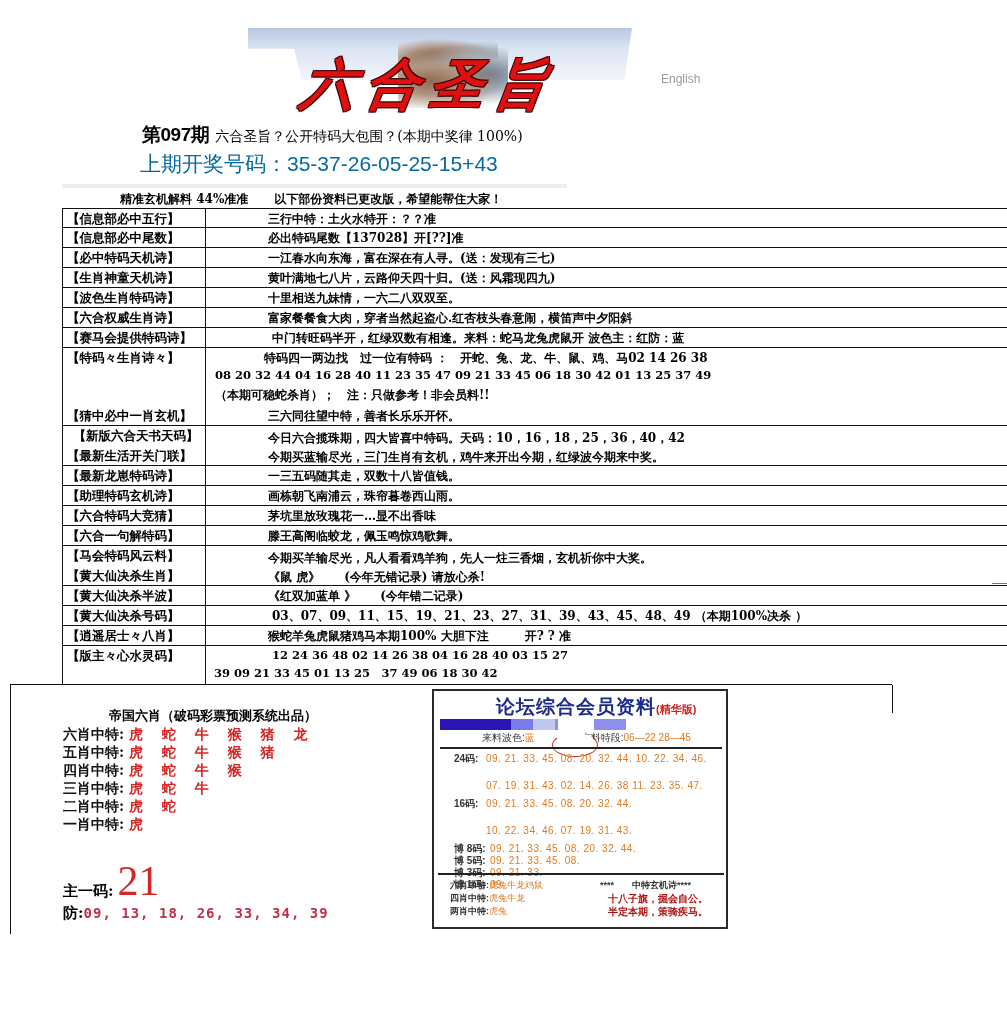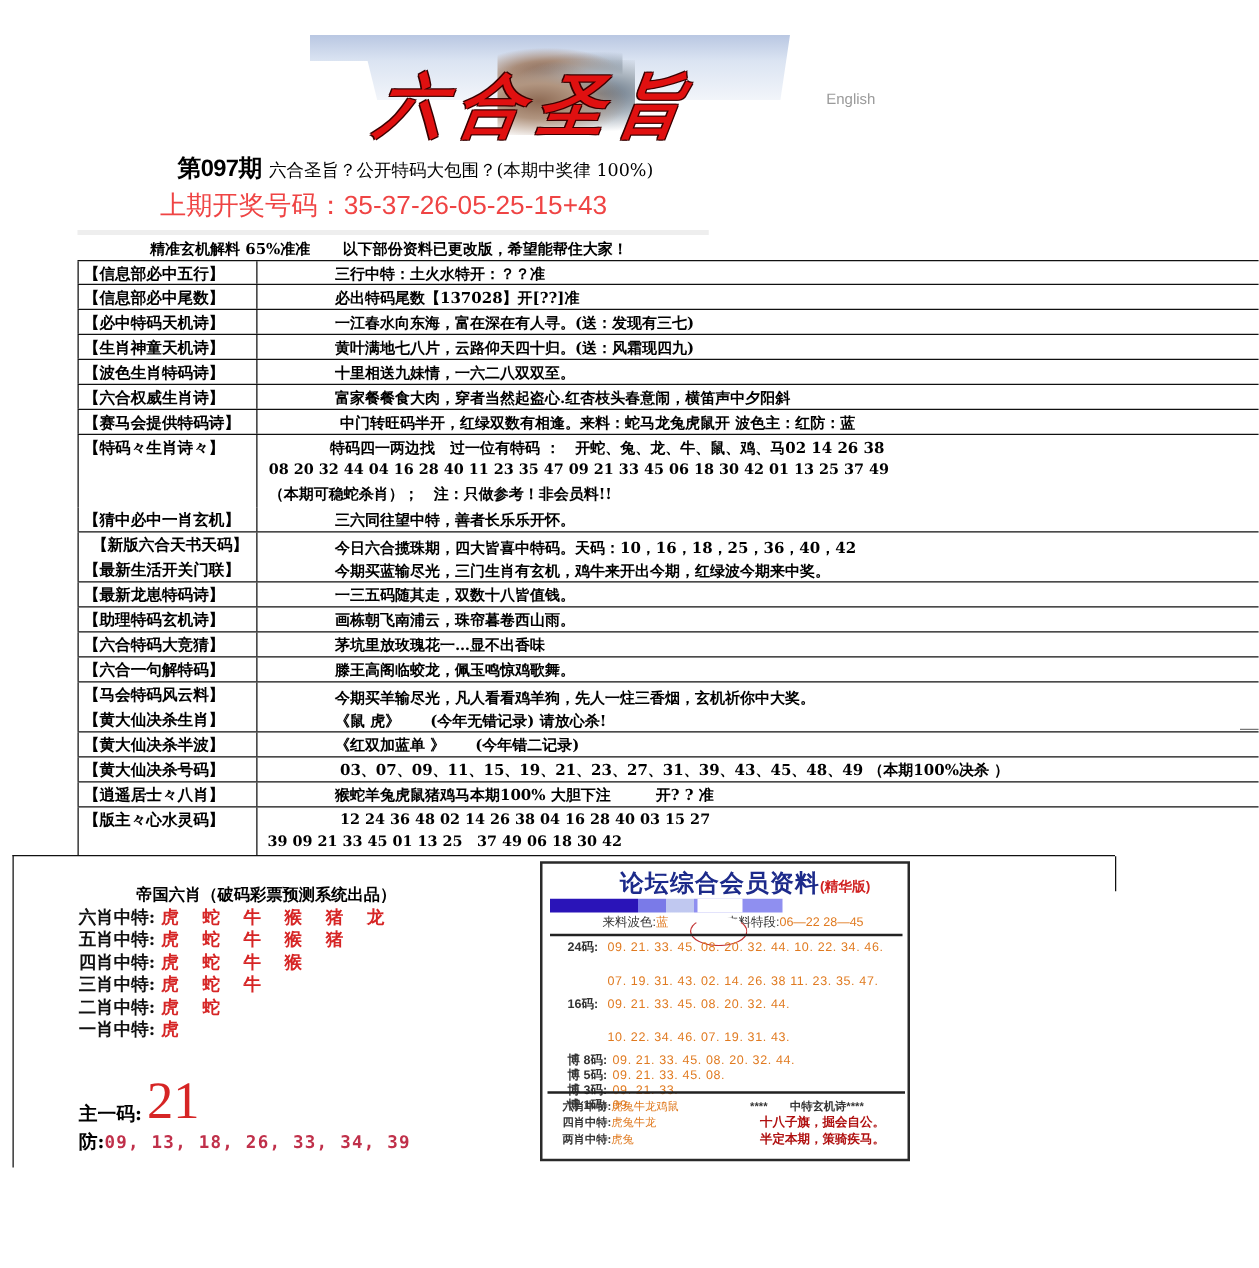--- a/index.html
+++ b/index.html
@@ -33,22 +33,22 @@
   .english-link {
     position: absolute; left: 661px; top: 72px; font-family: "Liberation Sans", sans-serif;
     font-size: 12px; color: #9a9a9a;
   }
 
   
   .issue-line { position: absolute; left: 142px; top: 122px; white-space: nowrap; }
   .issue-no { font-family: "Liberation Sans", sans-serif; font-weight: bold; font-size: 19px; letter-spacing: -0.5px; }
   .issue-title { font-family: "DejaVu Serif", serif; font-size: 14px; margin-left: 6px; }
   .prev-line {
-    position: absolute; left: 128px; top: 150px; white-space: nowrap;
-    font-family: "Liberation Sans", sans-serif; font-size: 21px; color: #ef4444; font-weight: 500;
+    position: absolute; left: 140px; top: 150px; white-space: nowrap;
+    font-family: "Liberation Sans", sans-serif; font-size: 21px; color: #0369a1; font-weight: 500;
   }
 
   .subtle-bar { position: absolute; left: 62px; top: 184px; width: 505px; height: 4px; background: #eeeeee; }
   .top-note {
     position: absolute; left: 120px; top: 191px; font-size: 12px; font-weight: bold; white-space: nowrap;
   }
   .top-note span + span { margin-left: 26px; }
 
   
   .info-table { position: absolute; left: 62px; top: 208px; width: 945px; }
@@ -122,21 +122,21 @@
 <a class="english-link">English</a>
 
 <div class="issue-line">
   <span class="issue-no">第097期</span><span class="issue-title">六合圣旨？公开特码大包围？(本期中奖律 100%)</span>
 </div>
 <div class="prev-line">
   <span>上期开奖号码：</span><span>35-37-26-05-25-15+43</span>
 </div>
 <div class="subtle-bar"></div>
 <div class="top-note">
-  <span>精准玄机解料 65%准准</span><span>以下部份资料已更改版，希望能帮住大家！</span>
+  <span>精准玄机解料 44%准准</span><span>以下部份资料已更改版，希望能帮住大家！</span>
 </div>
 
 <div class="info-table">
   <div class="row" style="height:20px; border-top:1px solid #111;">
     <div class="label" style="line-height:19px;">【信息部必中五行】</div>
     <div class="val" style="top:2px;">三行中特：土火水特开：？？准</div>
   </div>
   <div class="row" style="height:20px;">
     <div class="label" style="line-height:19px;">【信息部必中尾数】</div>
     <div class="val" style="top:2px; left:206px;">必出特码尾数【137028】开[??]准</div>

